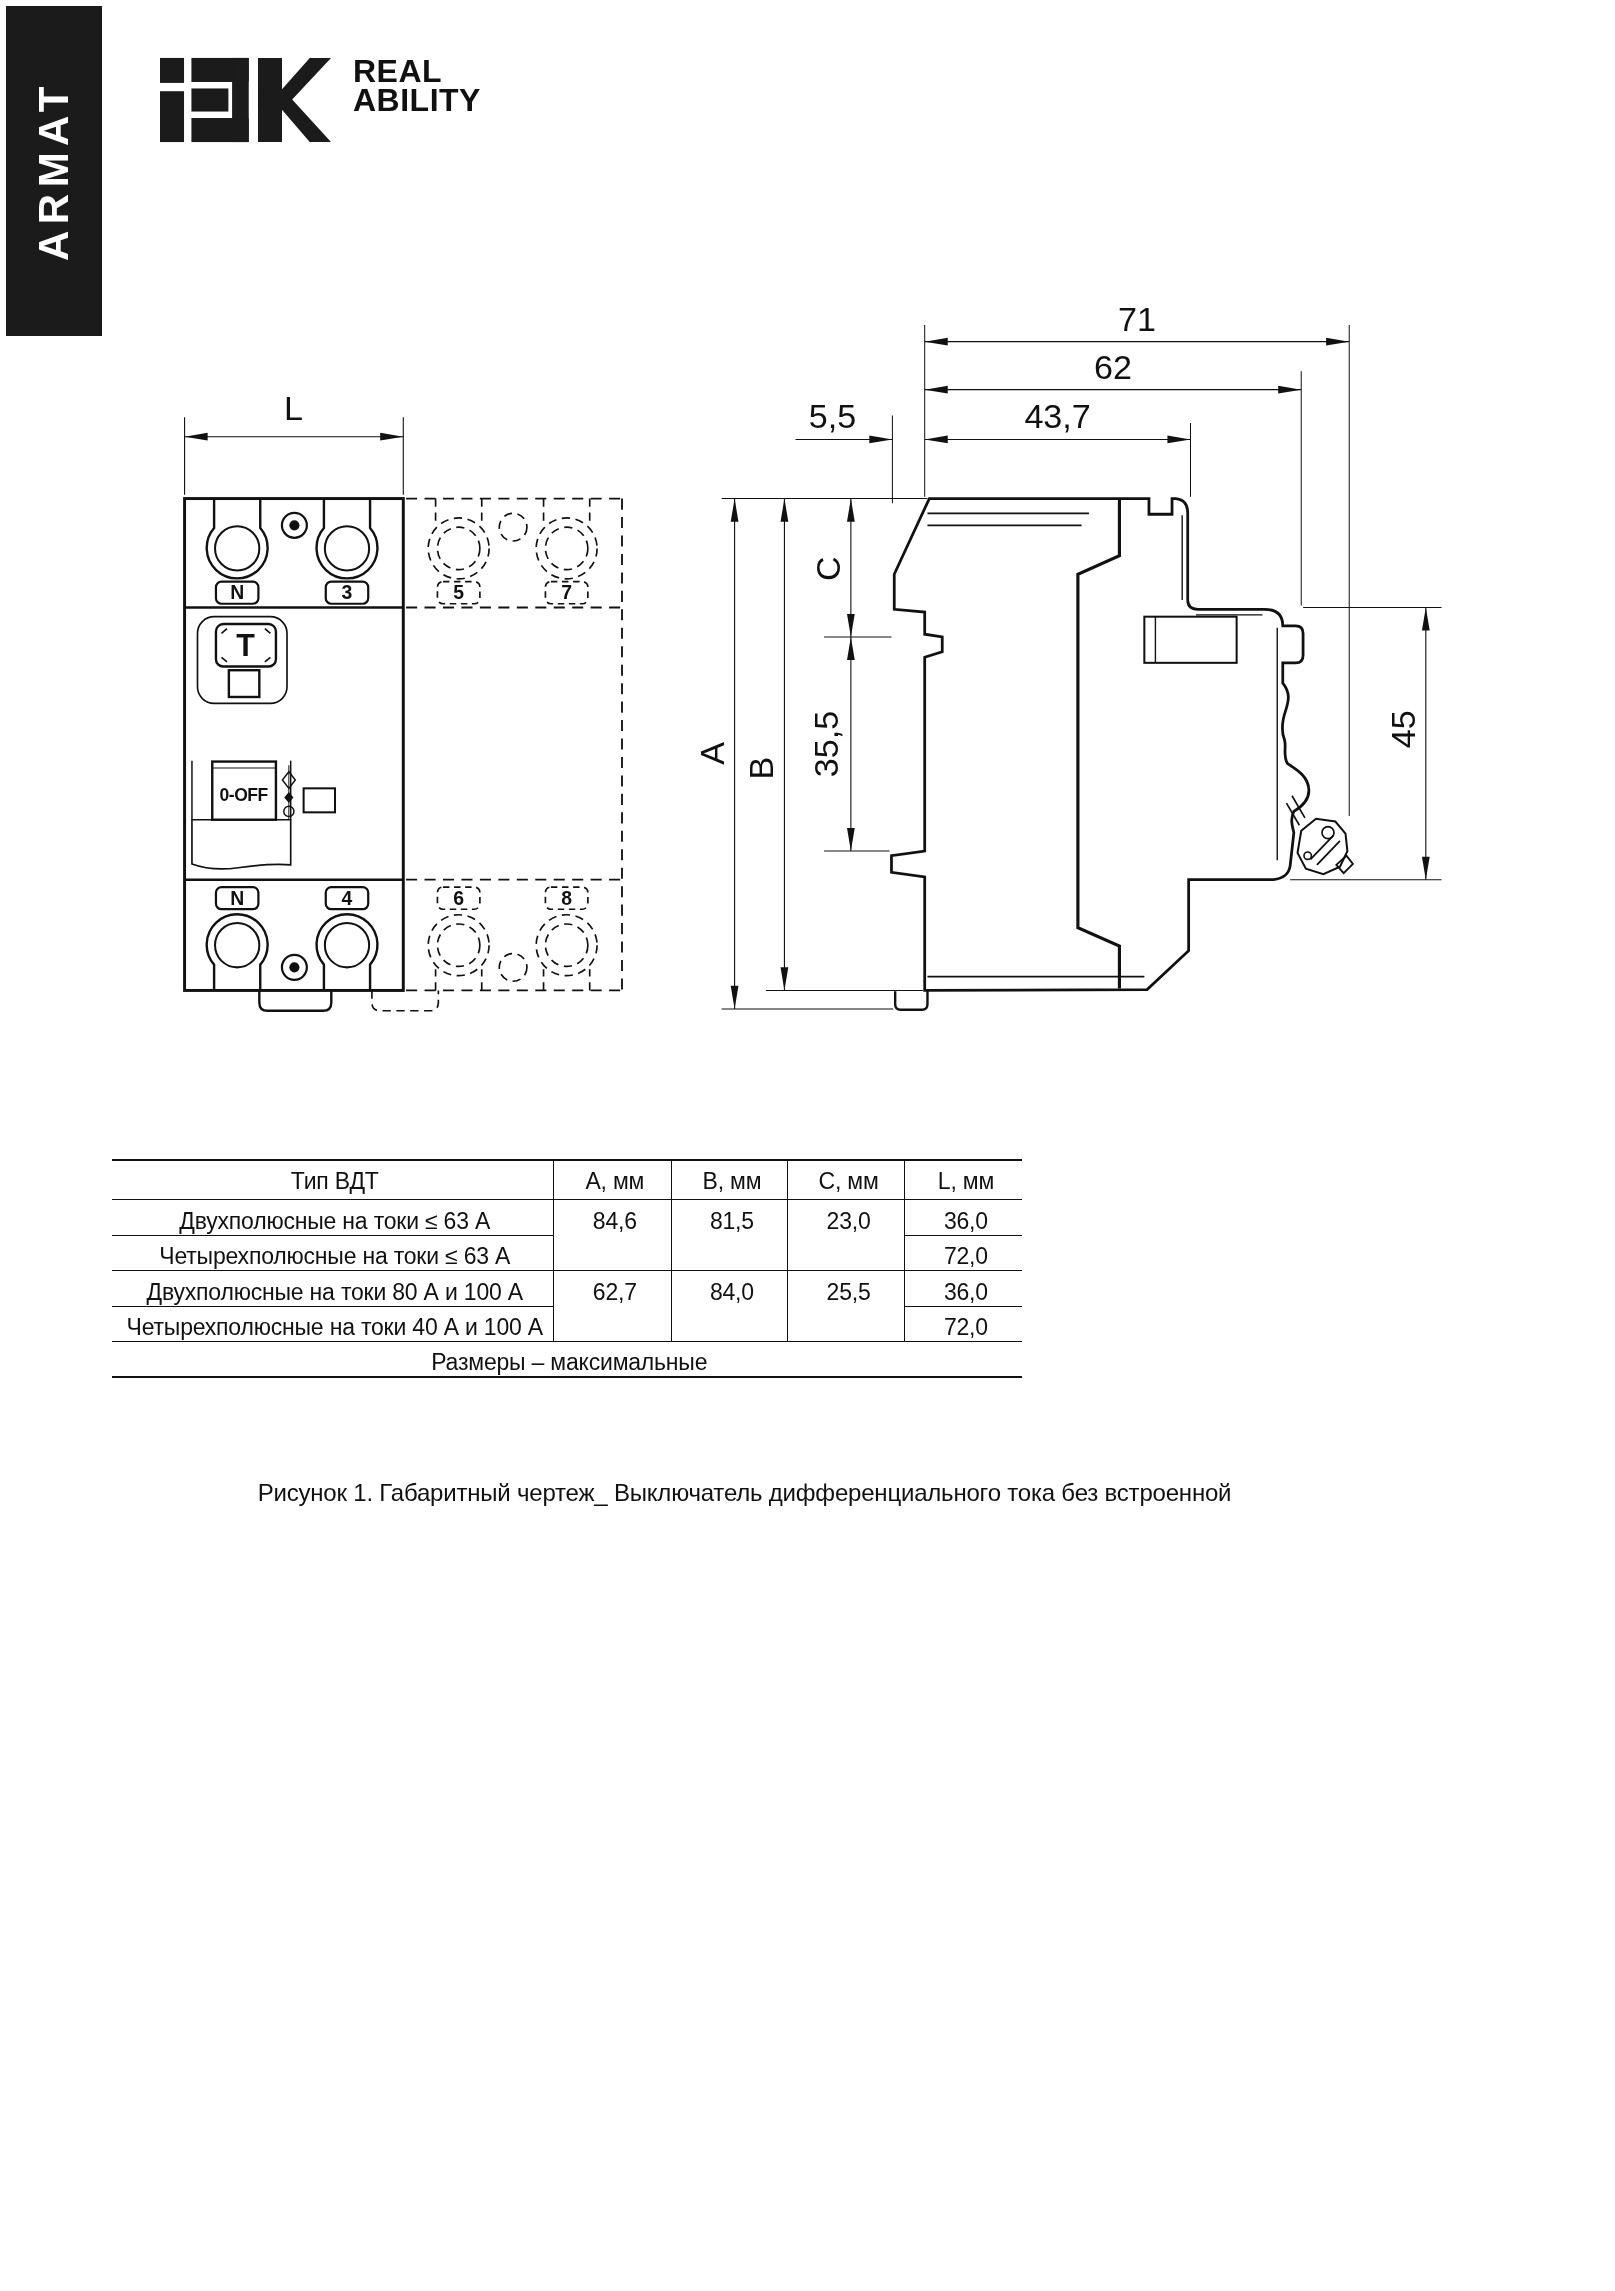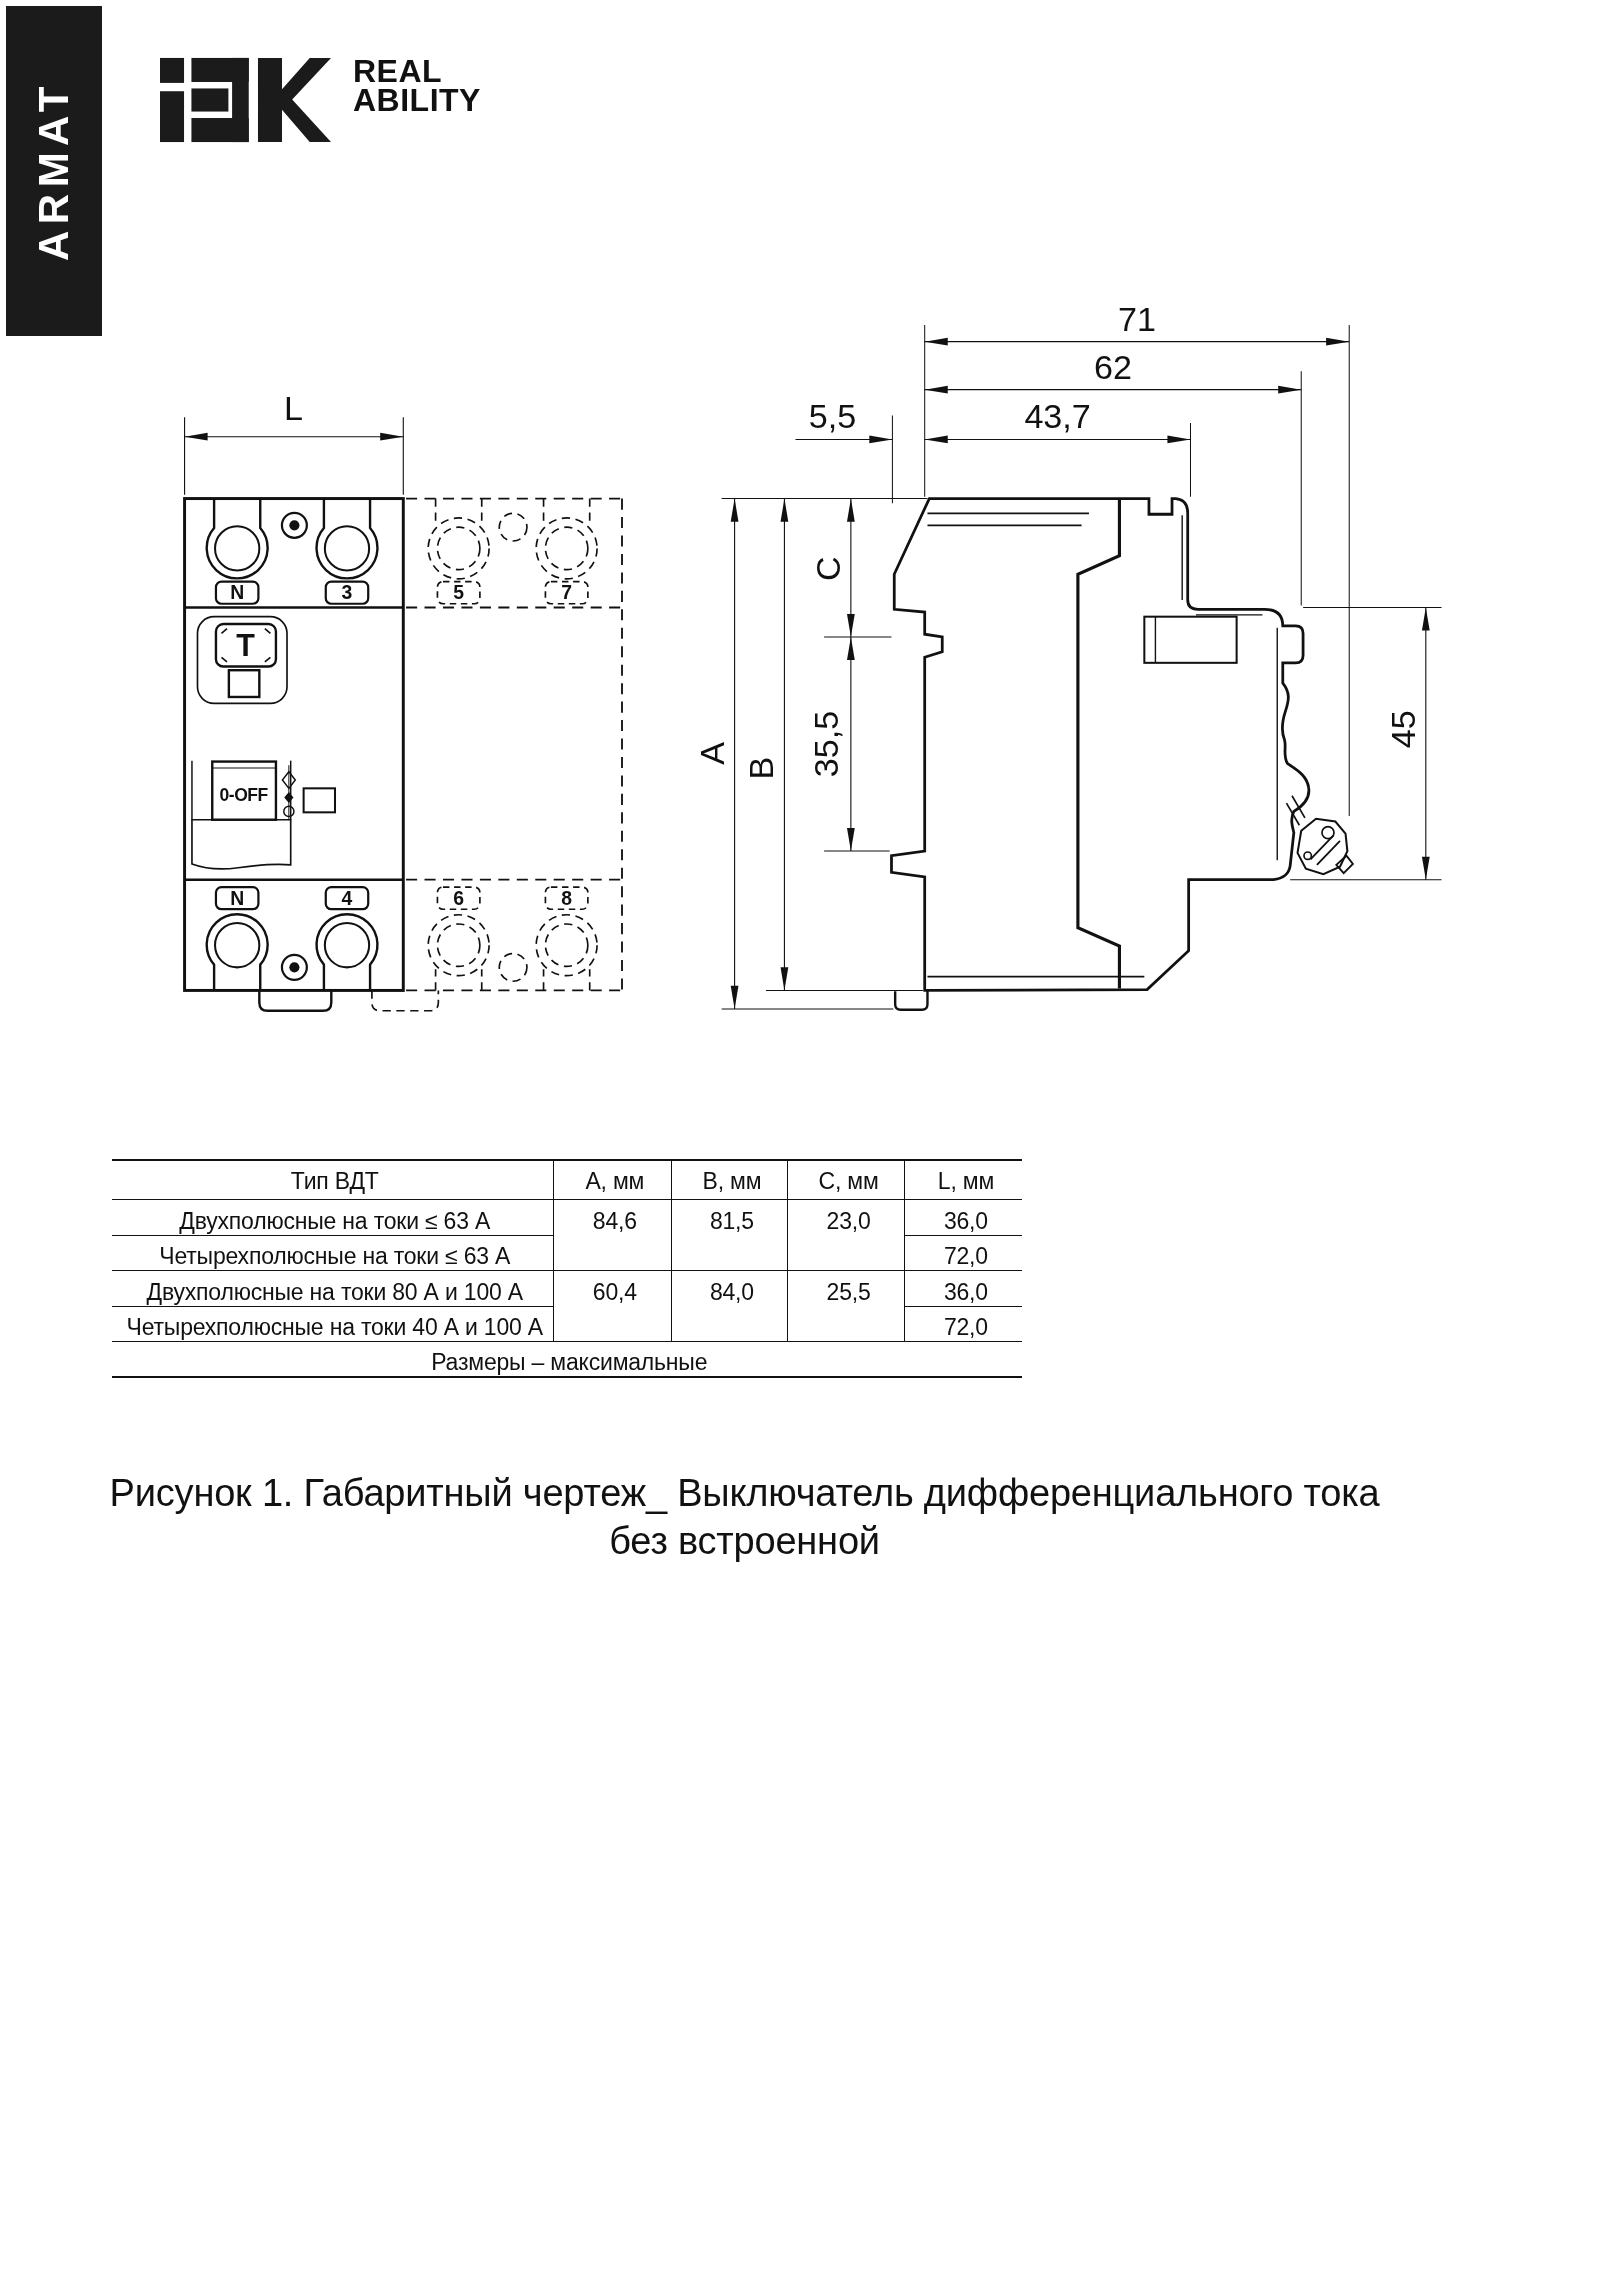--- a/index.html
+++ b/index.html
@@ -15,21 +15,21 @@
   .tbtn{font-size:33px;font-weight:bold;}
   .sw{font-size:19px;font-weight:bold;letter-spacing:-0.5px;}
   .tblwrap{position:absolute;left:112px;top:1159px;}
   table.tbl{border-collapse:collapse;table-layout:fixed;width:910px;font-size:23px;letter-spacing:-0.2px;}
   table.tbl td,table.tbl th{font-weight:normal;text-align:center;vertical-align:top;padding:7.4px 5.5px 0 10px;}
   table.tbl thead th{border-top:2.3px solid #111;border-bottom:1.8px solid #111;height:31px;}
   .vl{border-left:1.8px solid #111;margin-top:12px;}
   .bb{border-bottom:1.8px solid #111;}
   .bbf{border-bottom:2.8px solid #111;}
   tr.r{height:30px;}
-  .caption{position:absolute;left:102px;top:1469px;width:1285px;text-align:center;font-size:38px;line-height:48px;letter-spacing:-0.2px;}
+  .caption{position:absolute;left:102px;top:1469px;width:1285px;text-align:center;font-size:24px;line-height:48px;letter-spacing:-0.2px;}
 </style>
 </head>
 <body>
 
 <div class="banner">
   <span>ARMAT</span>
 </div>
 
 <svg class="logo" width="171" height="86" viewBox="0 0 185 93" aria-hidden="true">
   <g fill="#1b1b1b">
@@ -274,21 +274,21 @@
         <td class="vl bb" rowspan="2">81,5</td>
         <td class="vl bb" rowspan="2">23,0</td>
         <td class="vl bb">36,0</td>
       </tr>
       <tr class="r">
         <td class="bb">Четырехполюсные на токи ≤ 63 А</td>
         <td class="vl bb">72,0</td>
       </tr>
       <tr class="r">
         <td class="bb">Двухполюсные на токи 80 А и 100 А</td>
-        <td class="vl bb" rowspan="2">60,4</td>
+        <td class="vl bb" rowspan="2">62,7</td>
         <td class="vl bb" rowspan="2">84,0</td>
         <td class="vl bb" rowspan="2">25,5</td>
         <td class="vl bb">36,0</td>
       </tr>
       <tr class="r">
         <td class="bb">Четырехполюсные на токи 40 А и 100 А</td>
         <td class="vl bb">72,0</td>
       </tr>
       <tr class="r">
         <td class="bbf" colspan="5">Размеры – максимальные</td>

